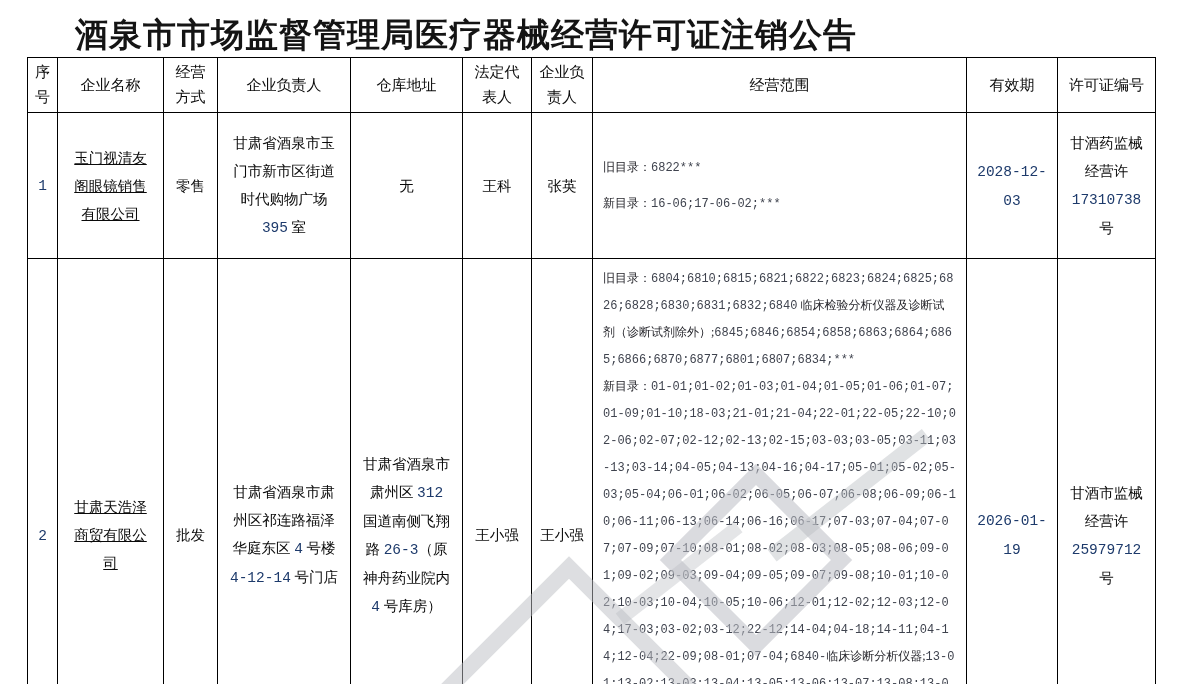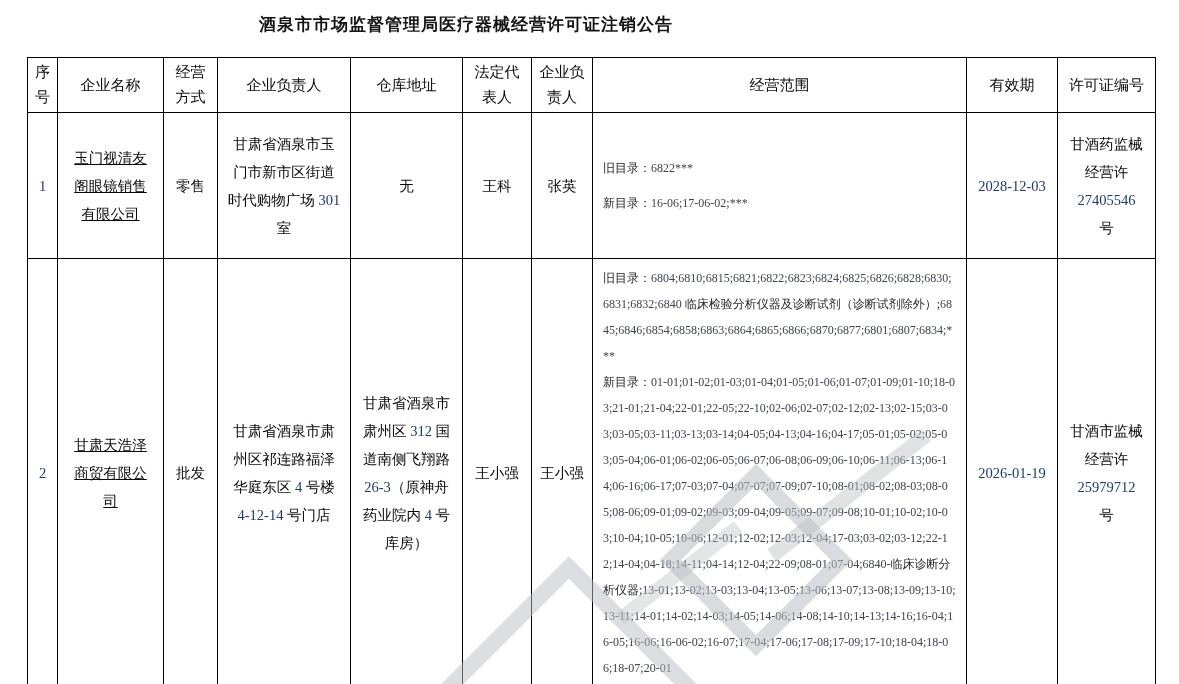--- a/index.html
+++ b/index.html
@@ -4,21 +4,21 @@
 <style>
   html,body{margin:0;padding:0;}
   body{
     width:1179px;height:684px;overflow:hidden;position:relative;
     background:#ffffff;color:#000;
     font-family:"Liberation Serif","DejaVu Serif",serif;
   }
   .page-title{
     position:absolute;top:13px;left:0;width:932px;text-align:center;
     font-family:"Liberation Sans","DejaVu Sans",sans-serif;
-    font-weight:bold;font-size:17px;letter-spacing:1px;color:#141414;
+    font-weight:bold;font-size:33px;letter-spacing:1px;color:#141414;
   }
   table.announcement{
     position:absolute;top:57px;left:27px;width:1128px;
     border-collapse:collapse;table-layout:fixed;
   }
   th,td{
     border:1.5px solid #000;
     vertical-align:middle;text-align:center;
     padding:2px 6px;overflow:hidden;
   }
@@ -30,21 +30,21 @@
   td.c-name{padding:18px 12px;text-decoration:underline;}
   td.c-premises{padding:2px 9px;}
   td.c-warehouse{padding:2px 11px;}
   td.c-license{padding:2px 11px;}
   td.c-scope{
     text-align:left;padding:6px 10px;
     font-size:12px;line-height:26px;color:#26262c;
     white-space:pre-line;word-break:break-all;
   }
   tr.row-1 td.c-scope{line-height:35px;}
-  .num{font-family:Liberation Serif, serif;color:#1d3a6b;}
+  .num{font-family:Liberation Mono, monospace;color:#1d3a6b;}
   td.c-scope .num{color:#3f434e;}
   
   .watermark{position:absolute;left:0;top:0;width:1179px;height:684px;pointer-events:none;z-index:6;}
   .wm{position:absolute;}
   .wm-diamond-1{
     left:688px;top:492px;width:106px;height:106px;
     border:15px solid rgba(187,190,196,0.55);transform:rotate(45deg);
   }
   .wm-diamond-2{
     left:468px;top:598px;width:170px;height:170px;
@@ -89,28 +89,28 @@
       <th>经营范围</th>
       <th>有效期</th>
       <th>许可证编号</th>
     </tr>
   </thead>
   <tbody>
     <tr class="row-1">
       <td class="c-index digits"><span class="num">1</span></td>
       <td class="c-name">玉门视清友阁眼镜销售有限公司</td>
       <td class="c-mode">零售</td>
-      <td class="c-premises digits">甘肃省酒泉市玉门市新市区街道时代购物广场 <span class="num">301</span> 室</td>
+      <td class="c-premises digits">甘肃省酒泉市玉门市新市区街道时代购物广场 <span class="num">395</span> 室</td>
       <td class="c-warehouse digits">无</td>
       <td class="c-legal">王科</td>
       <td class="c-manager">张英</td>
       <td class="c-scope digits">旧目录：<span class="num">6822***</span>
 新目录：<span class="num">16-06;17-06-02;***</span></td>
       <td class="c-validity digits"><span class="num">2028-12-03</span></td>
-      <td class="c-license digits">甘酒药监械经营许 <span class="num">27405546</span> 号</td>
+      <td class="c-license digits">甘酒药监械经营许 <span class="num">17310738</span> 号</td>
     </tr>
     <tr class="row-2">
       <td class="c-index digits"><span class="num">2</span></td>
       <td class="c-name">甘肃天浩泽商贸有限公司</td>
       <td class="c-mode">批发</td>
       <td class="c-premises digits">甘肃省酒泉市肃州区祁连路福泽华庭东区 <span class="num">4</span> 号楼 <span class="num">4-12-14</span> 号门店</td>
       <td class="c-warehouse digits">甘肃省酒泉市肃州区 <span class="num">312</span> 国道南侧飞翔路 <span class="num">26-3</span>（原神舟药业院内 <span class="num">4</span> 号库房）</td>
       <td class="c-legal">王小强</td>
       <td class="c-manager">王小强</td>
       <td class="c-scope digits">旧目录：<span class="num">6804;6810;6815;6821;6822;6823;6824;6825;6826;6828;6830;6831;6832;6840</span> 临床检验分析仪器及诊断试剂（诊断试剂除外）;<span class="num">6845;6846;6854;6858;6863;6864;6865;6866;6870;6877;6801;6807;6834;***</span>

